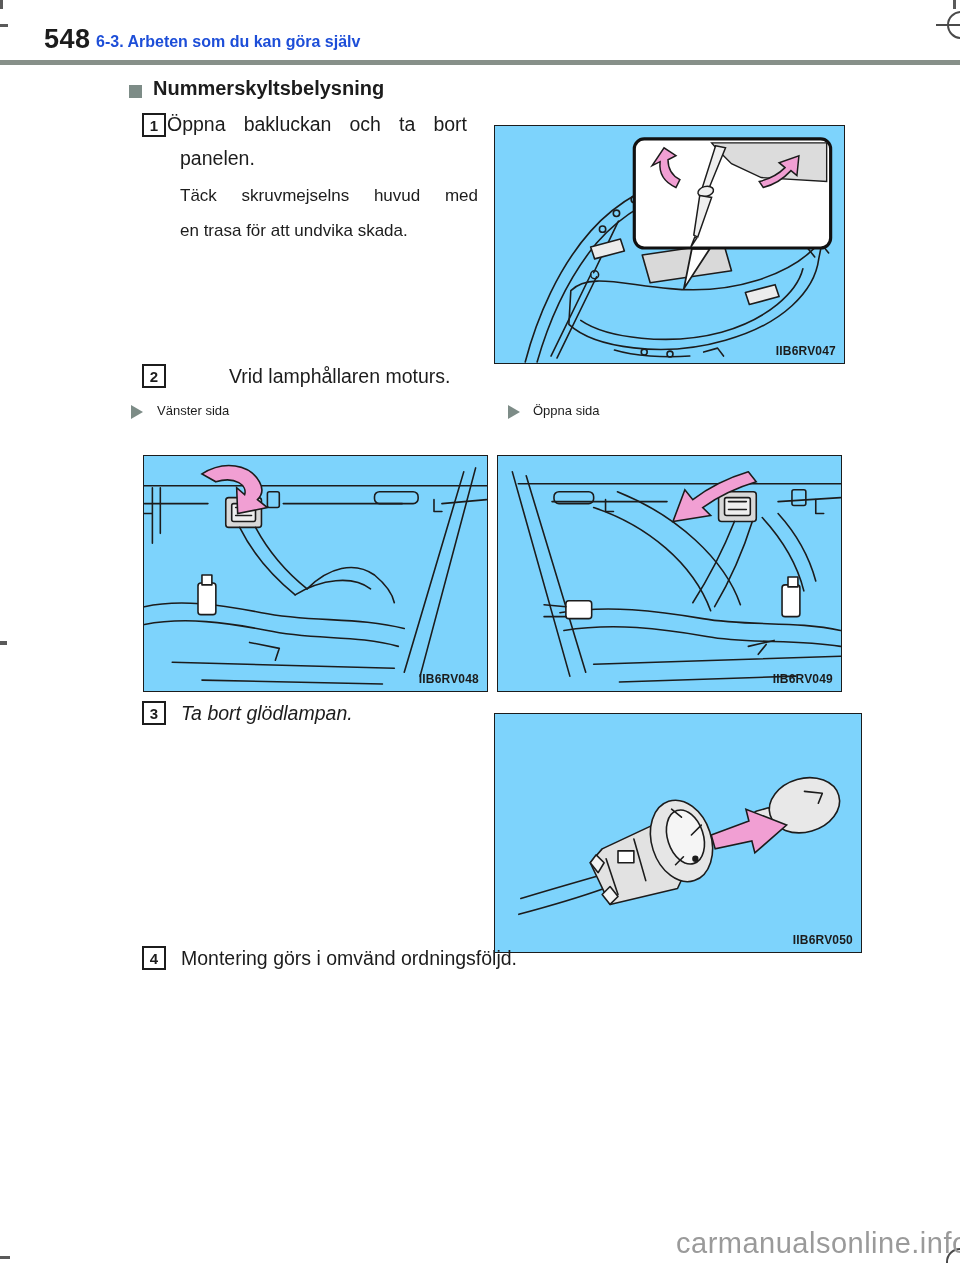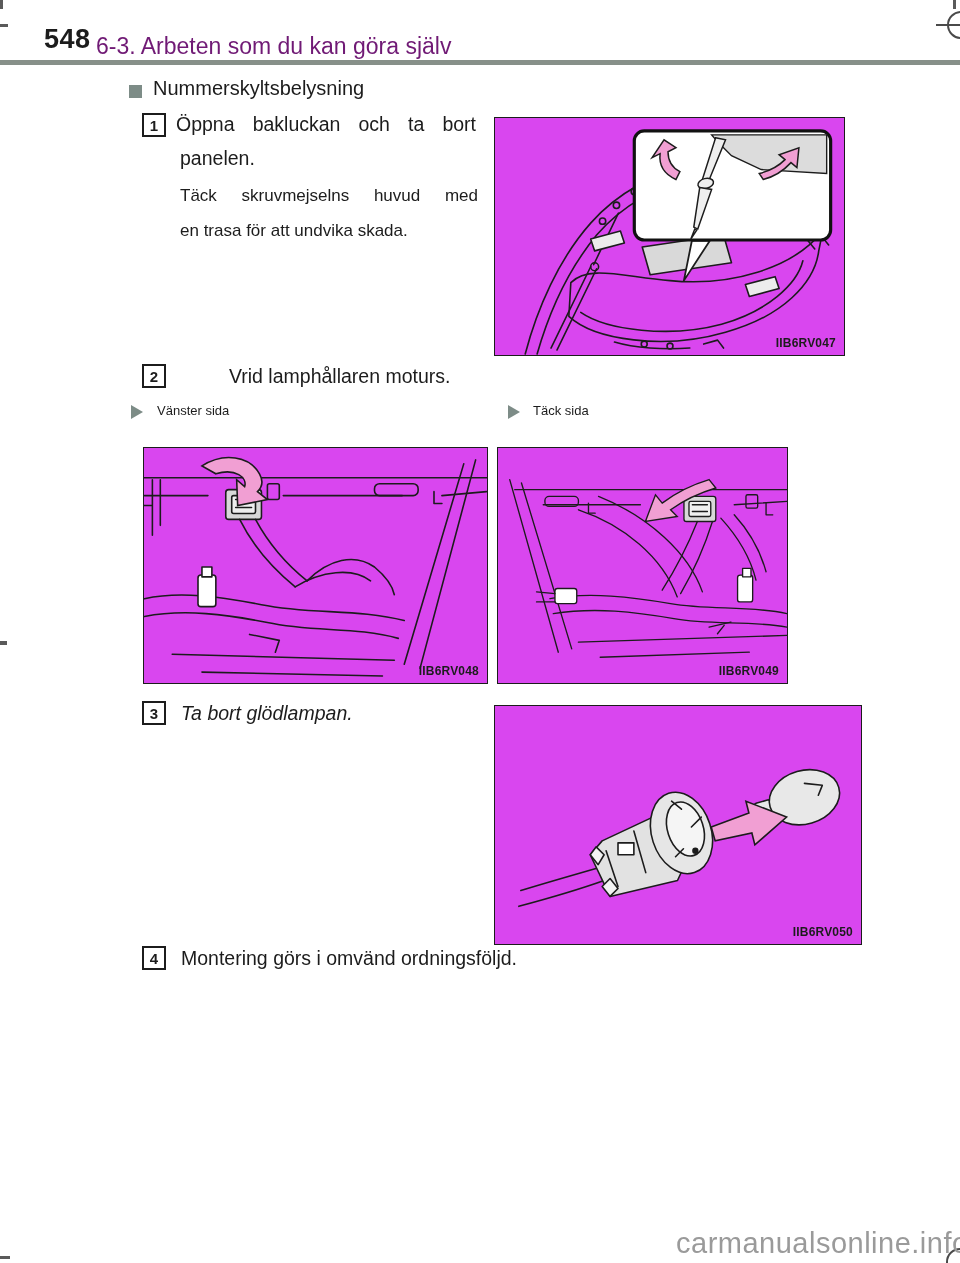--- a/index.html
+++ b/index.html
@@ -4,39 +4,39 @@
 <style>
   html,body{margin:0;padding:0;background:#ffffff;}
   #page{
     position:relative;width:960px;height:1263px;background:#ffffff;
     font-family:"Liberation Sans","DejaVu Sans",sans-serif;color:#1c1c1c;
     overflow:hidden;
   }
   .abs{position:absolute;}
   
   .page-number{left:44px;top:24px;font-size:27px;font-weight:bold;letter-spacing:0.5px;}
-  .chapter-header{left:96px;top:33px;font-size:23px;color:#701a75;}
+  .chapter-header{left:96px;top:33px;font-size:16px;color:#1d4ed8;font-weight:bold;}
   .header-rule{left:0;top:60px;width:960px;height:5px;background:#879089;}
   
   .section-bullet{left:129px;top:85px;width:13px;height:13px;background:#7d8c87;}
-  .section-title{left:153px;top:77px;font-size:20px;font-weight:normal;}
+  .section-title{left:153px;top:77px;font-size:20px;font-weight:bold;}
   
   .step-box{
     width:24px;height:24px;border:2px solid #1c1c1c;background:#fff;
     display:flex;align-items:center;justify-content:center;
     font-size:15px;font-weight:bold;box-sizing:border-box;
   }
   .step-text{font-size:19.5px;line-height:1;white-space:nowrap;}
   .just{text-align:justify;text-align-last:justify;white-space:normal;}
   .note-text{font-size:17px;line-height:1;color:#1c1c1c;}
   
   .side-tri{width:0;height:0;border-left:12px solid #7d8c87;border-top:7px solid transparent;border-bottom:7px solid transparent;}
   .side-label{font-size:13px;line-height:1;}
   
-  .figure{border:1.5px solid #1c1c1c;background:#d946ef;box-sizing:border-box;}
+  .figure{border:1.5px solid #1c1c1c;background:#7dd3fc;box-sizing:border-box;margin-top:8px;}
   .figure svg{display:block;width:100%;height:100%;}
   .figure-label{
     position:absolute;right:8px;bottom:5px;font-size:12px;font-weight:bold;
     color:#1c1c1c;letter-spacing:0.2px;
   }
   
   .watermark{left:676px;top:1227px;font-size:29px;color:#9a9a9a;letter-spacing:0.5px;}
   
   .mark{background:#5a5a5a;}
   .reg-circle{
@@ -60,21 +60,21 @@
   <div class="abs reg-circle" style="left:946px;top:1248px;"></div>
 
   <div class="abs page-number">548</div>
   <div class="abs chapter-header">6-3. Arbeten som du kan göra själv</div>
   <div class="abs header-rule"></div>
 
   <div class="abs section-bullet"></div>
   <div class="abs section-title">Nummerskyltsbelysning</div>
 
   <div class="abs step-box" style="left:142px;top:113px;">1</div>
-  <div class="abs step-text just" style="left:176px;top:115px;width:300px;">Öppna bakluckan och ta bort</div>
+  <div class="abs step-text just" style="left:167px;top:115px;width:300px;">Öppna bakluckan och ta bort</div>
   <div class="abs step-text" style="left:180px;top:149px;">panelen.</div>
   <div class="abs note-text just" style="left:180px;top:187px;width:298px;">Täck skruvmejselns huvud med</div>
   <div class="abs note-text" style="left:180px;top:222px;">en trasa för att undvika skada.</div>
 
   <div class="abs figure" style="left:494px;top:117px;width:351px;height:239px;">
     <svg viewBox="0 0 351 239">
       <g fill="none" stroke="#1c1c1c" stroke-width="1.6" stroke-linecap="round" stroke-linejoin="round">
 
         <path d="M30,238 C42,192 64,142 96,106 C122,76 162,54 206,44 C240,36 268,44 284,64 L336,128"></path>
         <path d="M42,238 C54,196 74,152 102,118 C128,88 164,68 206,58 C238,50 262,58 276,76 L322,132"></path>
@@ -122,21 +122,21 @@
     </svg>
     <span class="figure-label">IIB6RV047</span>
   </div>
 
   <div class="abs step-box" style="left:142px;top:364px;">2</div>
   <div class="abs step-text" style="left:181px;top:367px;margin-left:48px;">Vrid lamphållaren moturs.</div>
 
   <div class="abs side-tri" style="left:131px;top:405px;"></div>
   <div class="abs side-label" style="left:157px;top:404px;">Vänster sida</div>
   <div class="abs side-tri" style="left:508px;top:405px;"></div>
-  <div class="abs side-label" style="left:533px;top:404px;">Täck sida</div>
+  <div class="abs side-label" style="left:533px;top:404px;">Öppna sida</div>
 
   <div class="abs figure" style="left:143px;top:447px;width:345px;height:237px;">
     <svg viewBox="0 0 345 237">
       <g fill="none" stroke="#1c1c1c" stroke-width="1.6" stroke-linecap="round" stroke-linejoin="round">
 
         <line x1="0" y1="30" x2="345" y2="30"></line>
         <path d="M0,48 L64,48 M140,48 L260,48 M300,48 L345,44"></path>
 
         <path d="M8,32 L8,88 M16,32 L16,78 M0,58 l8,0"></path>
 
@@ -169,21 +169,21 @@
         <path d="M28,208 L252,214"></path>
         <path d="M58,226 L240,230"></path>
         <path d="M106,188 l30,6 l-4,12"></path>
       </g>
 
       <path d="M58,18 C80,4 106,8 116,26 C120,33 119,39 114,44 L124,52 L94,58 L93,32 L101,39 C104,30 92,20 72,26 Z" fill="#f19fd3" stroke="#1c1c1c" stroke-width="1.6"></path>
     </svg>
     <span class="figure-label">IIB6RV048</span>
   </div>
 
-  <div class="abs figure" style="left:497px;top:447px;width:291px;height:237px;">
+  <div class="abs figure" style="left:497px;top:447px;width:345px;height:237px;">
     <svg viewBox="0 0 345 237">
       <g fill="none" stroke="#1c1c1c" stroke-width="1.6" stroke-linecap="round" stroke-linejoin="round">
 
         <line x1="20" y1="28" x2="345" y2="28"></line>
         <path d="M54,46 L170,46 M282,46 L345,42"></path>
 
         <path d="M28,20 L88,218"></path>
         <path d="M14,16 L72,222"></path>
 
         <rect x="56" y="36" width="40" height="12" rx="5"></rect>

